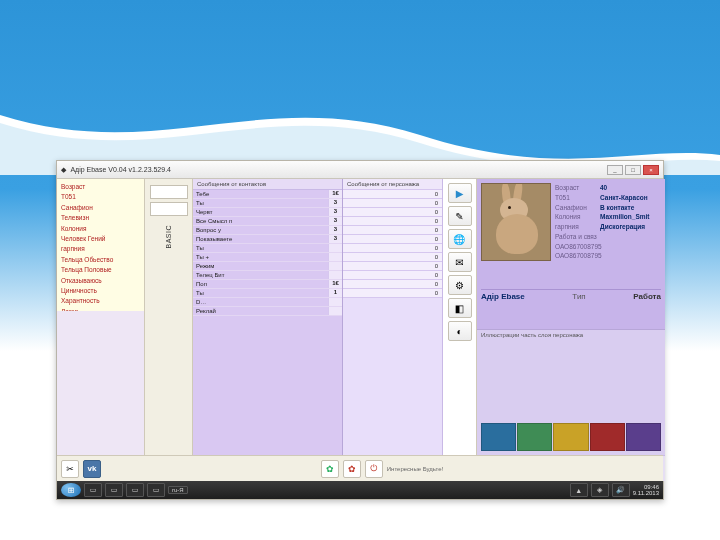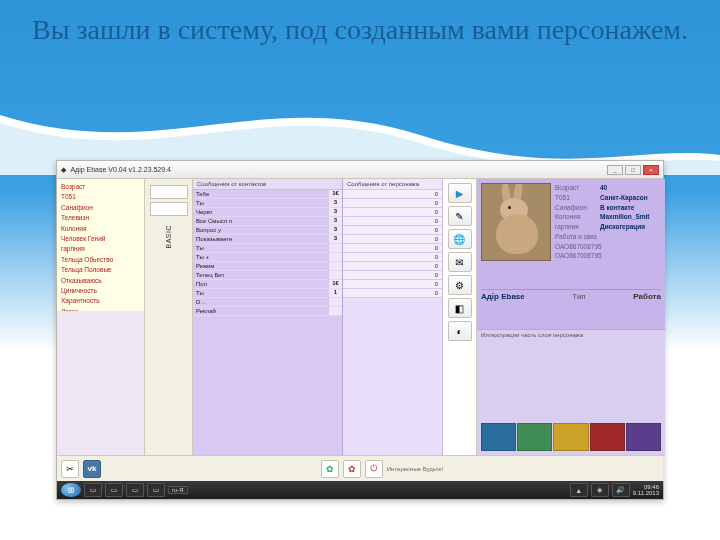--- a/index.html
+++ b/index.html
@@ -79,21 +79,20 @@
   .taskbar .start{width:20px;height:14px;border-radius:50%;background:radial-gradient(circle at 30% 30%,#7ec0ee,#1b6fb5);display:flex;align-items:center;justify-content:center;color:#fff;font-size:8px}
   .taskbar .ti{width:18px;height:14px;background:#2e2e2e;border:1px solid #555;border-radius:1px;font-size:7px;color:#ccc;display:flex;align-items:center;justify-content:center}
   .taskbar .lang{background:#2e2e2e;color:#ccc;font-size:6px;padding:0 3px;border:1px solid #555;border-radius:1px}
   .taskbar .tray{margin-left:auto;display:flex;align-items:center;gap:3px}
   .taskbar .clock{color:#ddd;font-size:6px;text-align:right;line-height:1}
 </style>
 </head>
 <body>
 
 <div class="slide">
-  <h1 class="title">Вы зашли в систему, под созданным вами персонажем.</h1>
   <div class="wave">
     <svg viewBox="0 0 720 80" preserveAspectRatio="none">
       <path d="M0,20 C160,70 260,-10 420,40 C560,85 640,50 720,60 L720,80 L0,80 Z" fill="#ffffff"></path>
       <path d="M0,28 C160,78 260,-2 420,48 C560,92 640,58 720,66 L720,80 L0,80 Z" fill="#cfe8f6" opacity=".7"></path>
     </svg>
   </div>
 
   <div class="screenshot">
 
     <div class="win-title">

